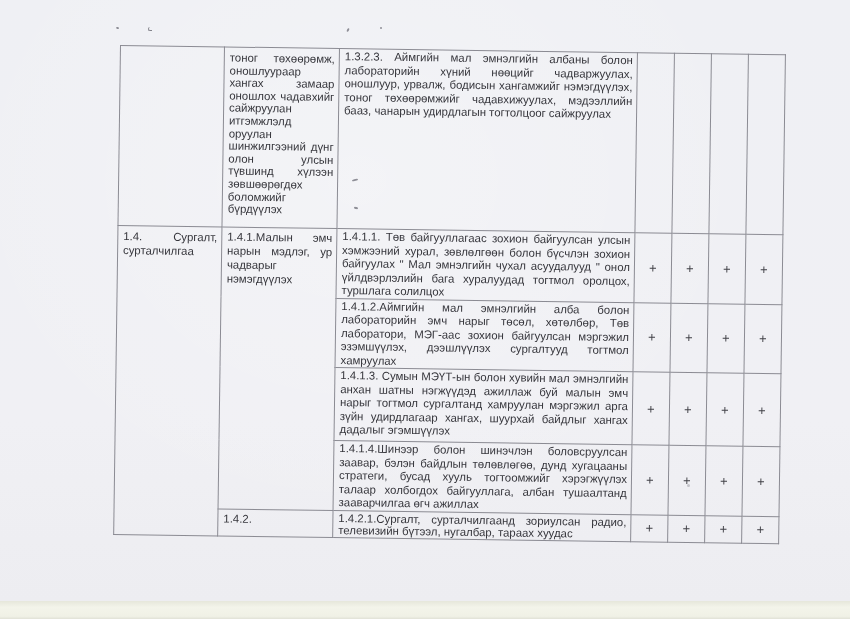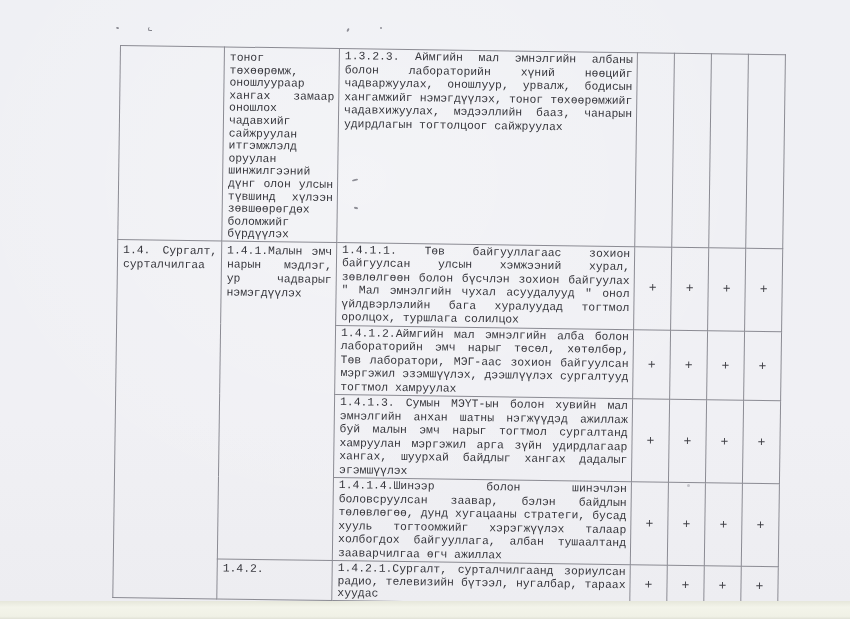--- a/index.html
+++ b/index.html
@@ -1,19 +1,19 @@
 <!DOCTYPE html>
 <html><head>
 <meta charset="utf-8">
 <style>
   html,body{margin:0;padding:0;}
   body{width:850px;height:619px;overflow:hidden;
        font-family:"Liberation Sans","DejaVu Sans",sans-serif;}
   .scene{position:relative;width:850px;height:479px;
-         background:#c4b5fd;font-family:Liberation Mono, monospace;}
+         background:#c4b5fd;}
   .paper{position:absolute;left:0;top:0;width:850px;height:601px;
          background:
            radial-gradient(ellipse at 42% 30%, rgba(255,255,255,.25), rgba(0,0,0,0) 60%),
            linear-gradient(180deg,#eff0f4 0%,#f0f0f4 70%,#ededf1 100%);
          box-shadow:0 1px 2px rgba(120,120,110,.45);}
   .scanner-strip{position:absolute;left:0;top:601px;width:850px;height:18px;
          background:linear-gradient(180deg,#e6e7db 0%,#f3f4ea 35%,#f0f1e6 85%,#e0e1d6 100%);}
   .tilt{position:absolute;left:120px;top:45px;transform:rotate(0.8deg);
         transform-origin:0 0;}
   table.plan{border-collapse:collapse;table-layout:fixed;width:665px;

